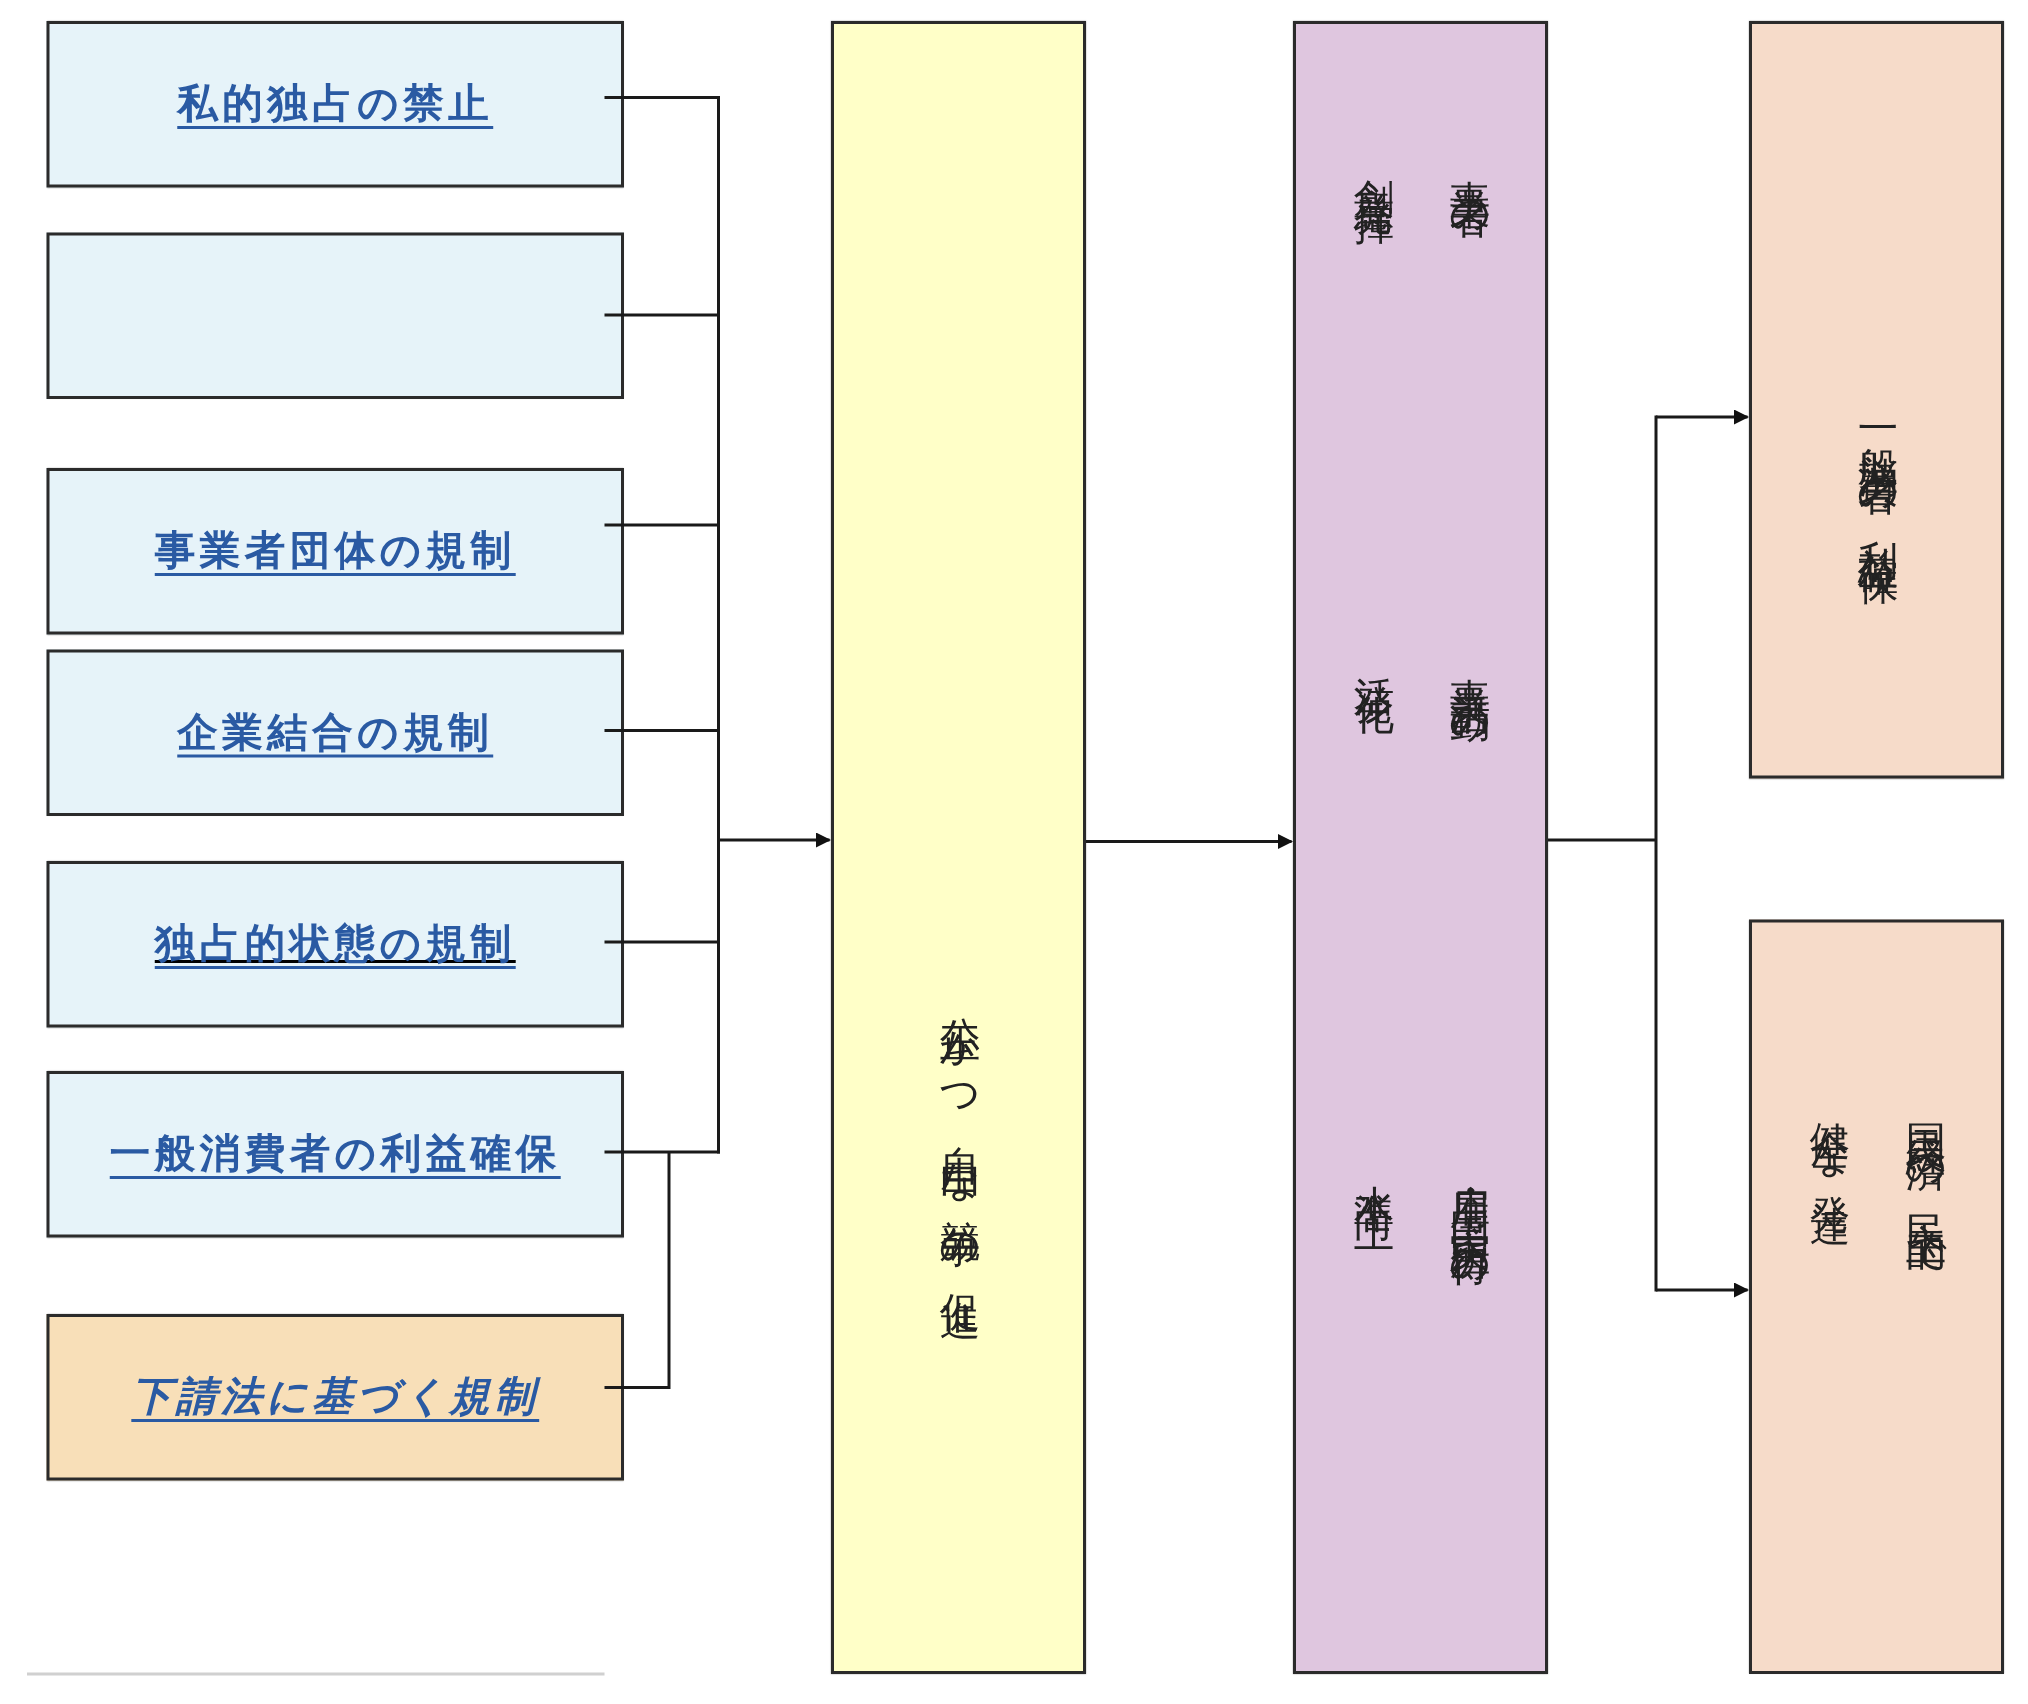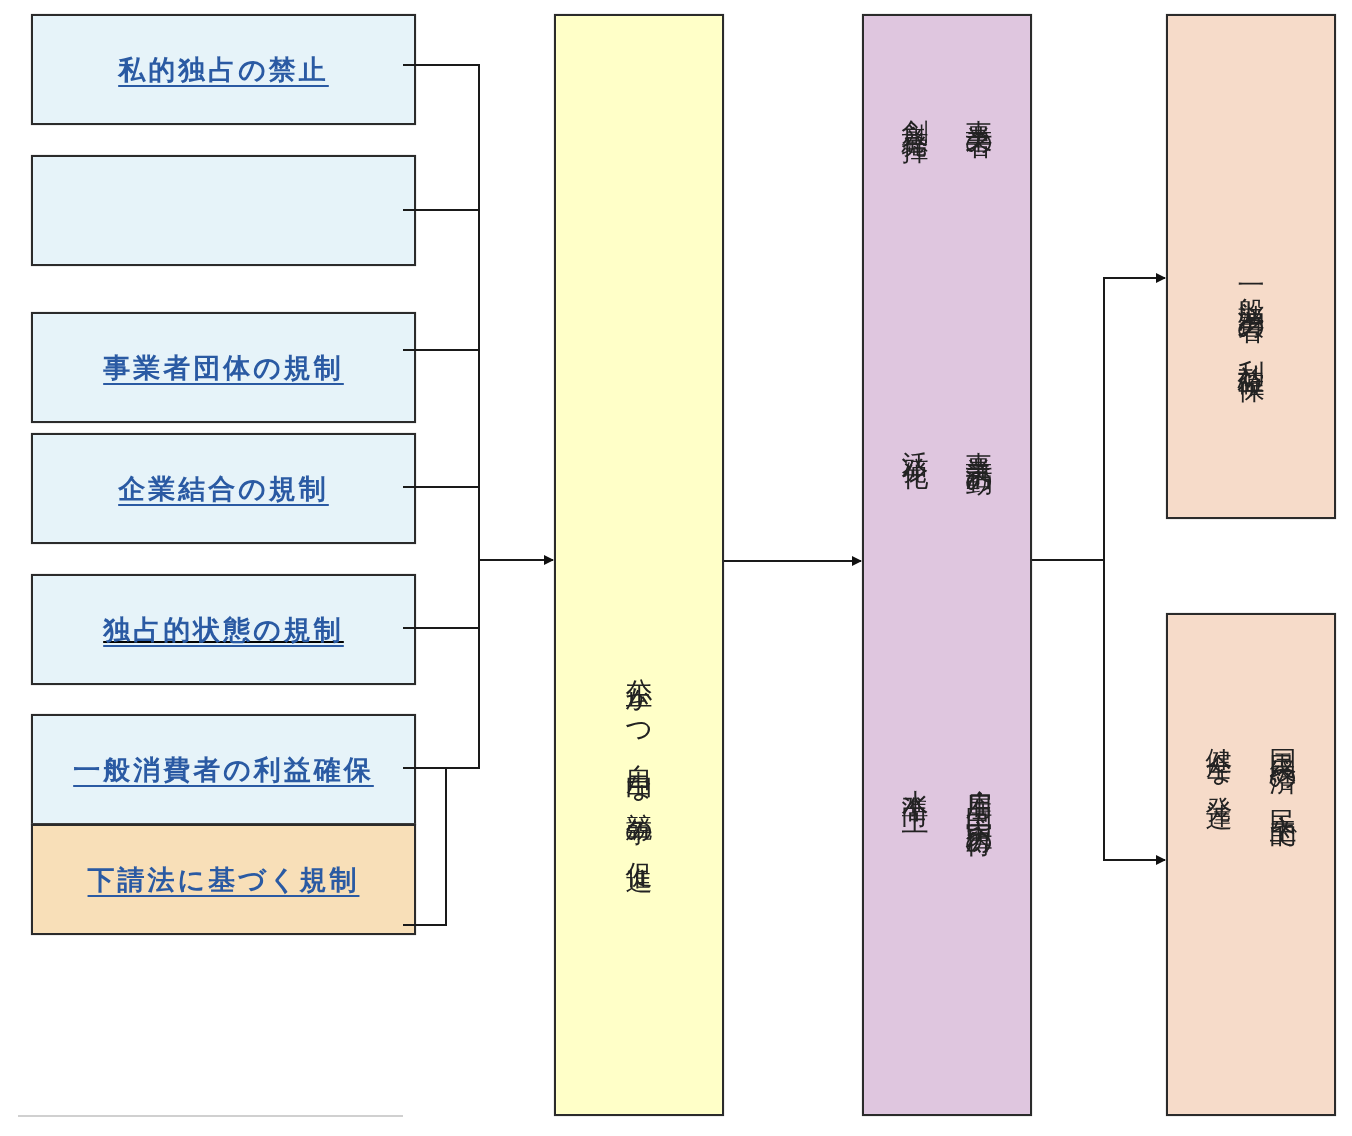--- a/index.html
+++ b/index.html
@@ -38,21 +38,21 @@
 </div>
 <div class="box lbox" style="top:433px;">
   <a>企業結合の規制</a>
 </div>
 <div class="box lbox" style="top:574px;text-decoration:underline;">
   <a>独占的状態の規制</a>
 </div>
 <div class="box lbox" style="top:714px;">
   <a>一般消費者の利益確保</a>
 </div>
-<div class="box lbox orange" style="top:824px;">
+<div class="box lbox orange" style="top:876px;font-style:italic;">
   <a>下請法に基づく規制</a>
 </div>
 <div class="rule"></div>
 
 <div class="box vbox yellow">
   <span class="vcol" style="margin-top:380px;">公正かつ自由な競争の促進</span>
 </div>
 
 <div class="box purple">
   <div class="pgroup" style="top:82px;">

